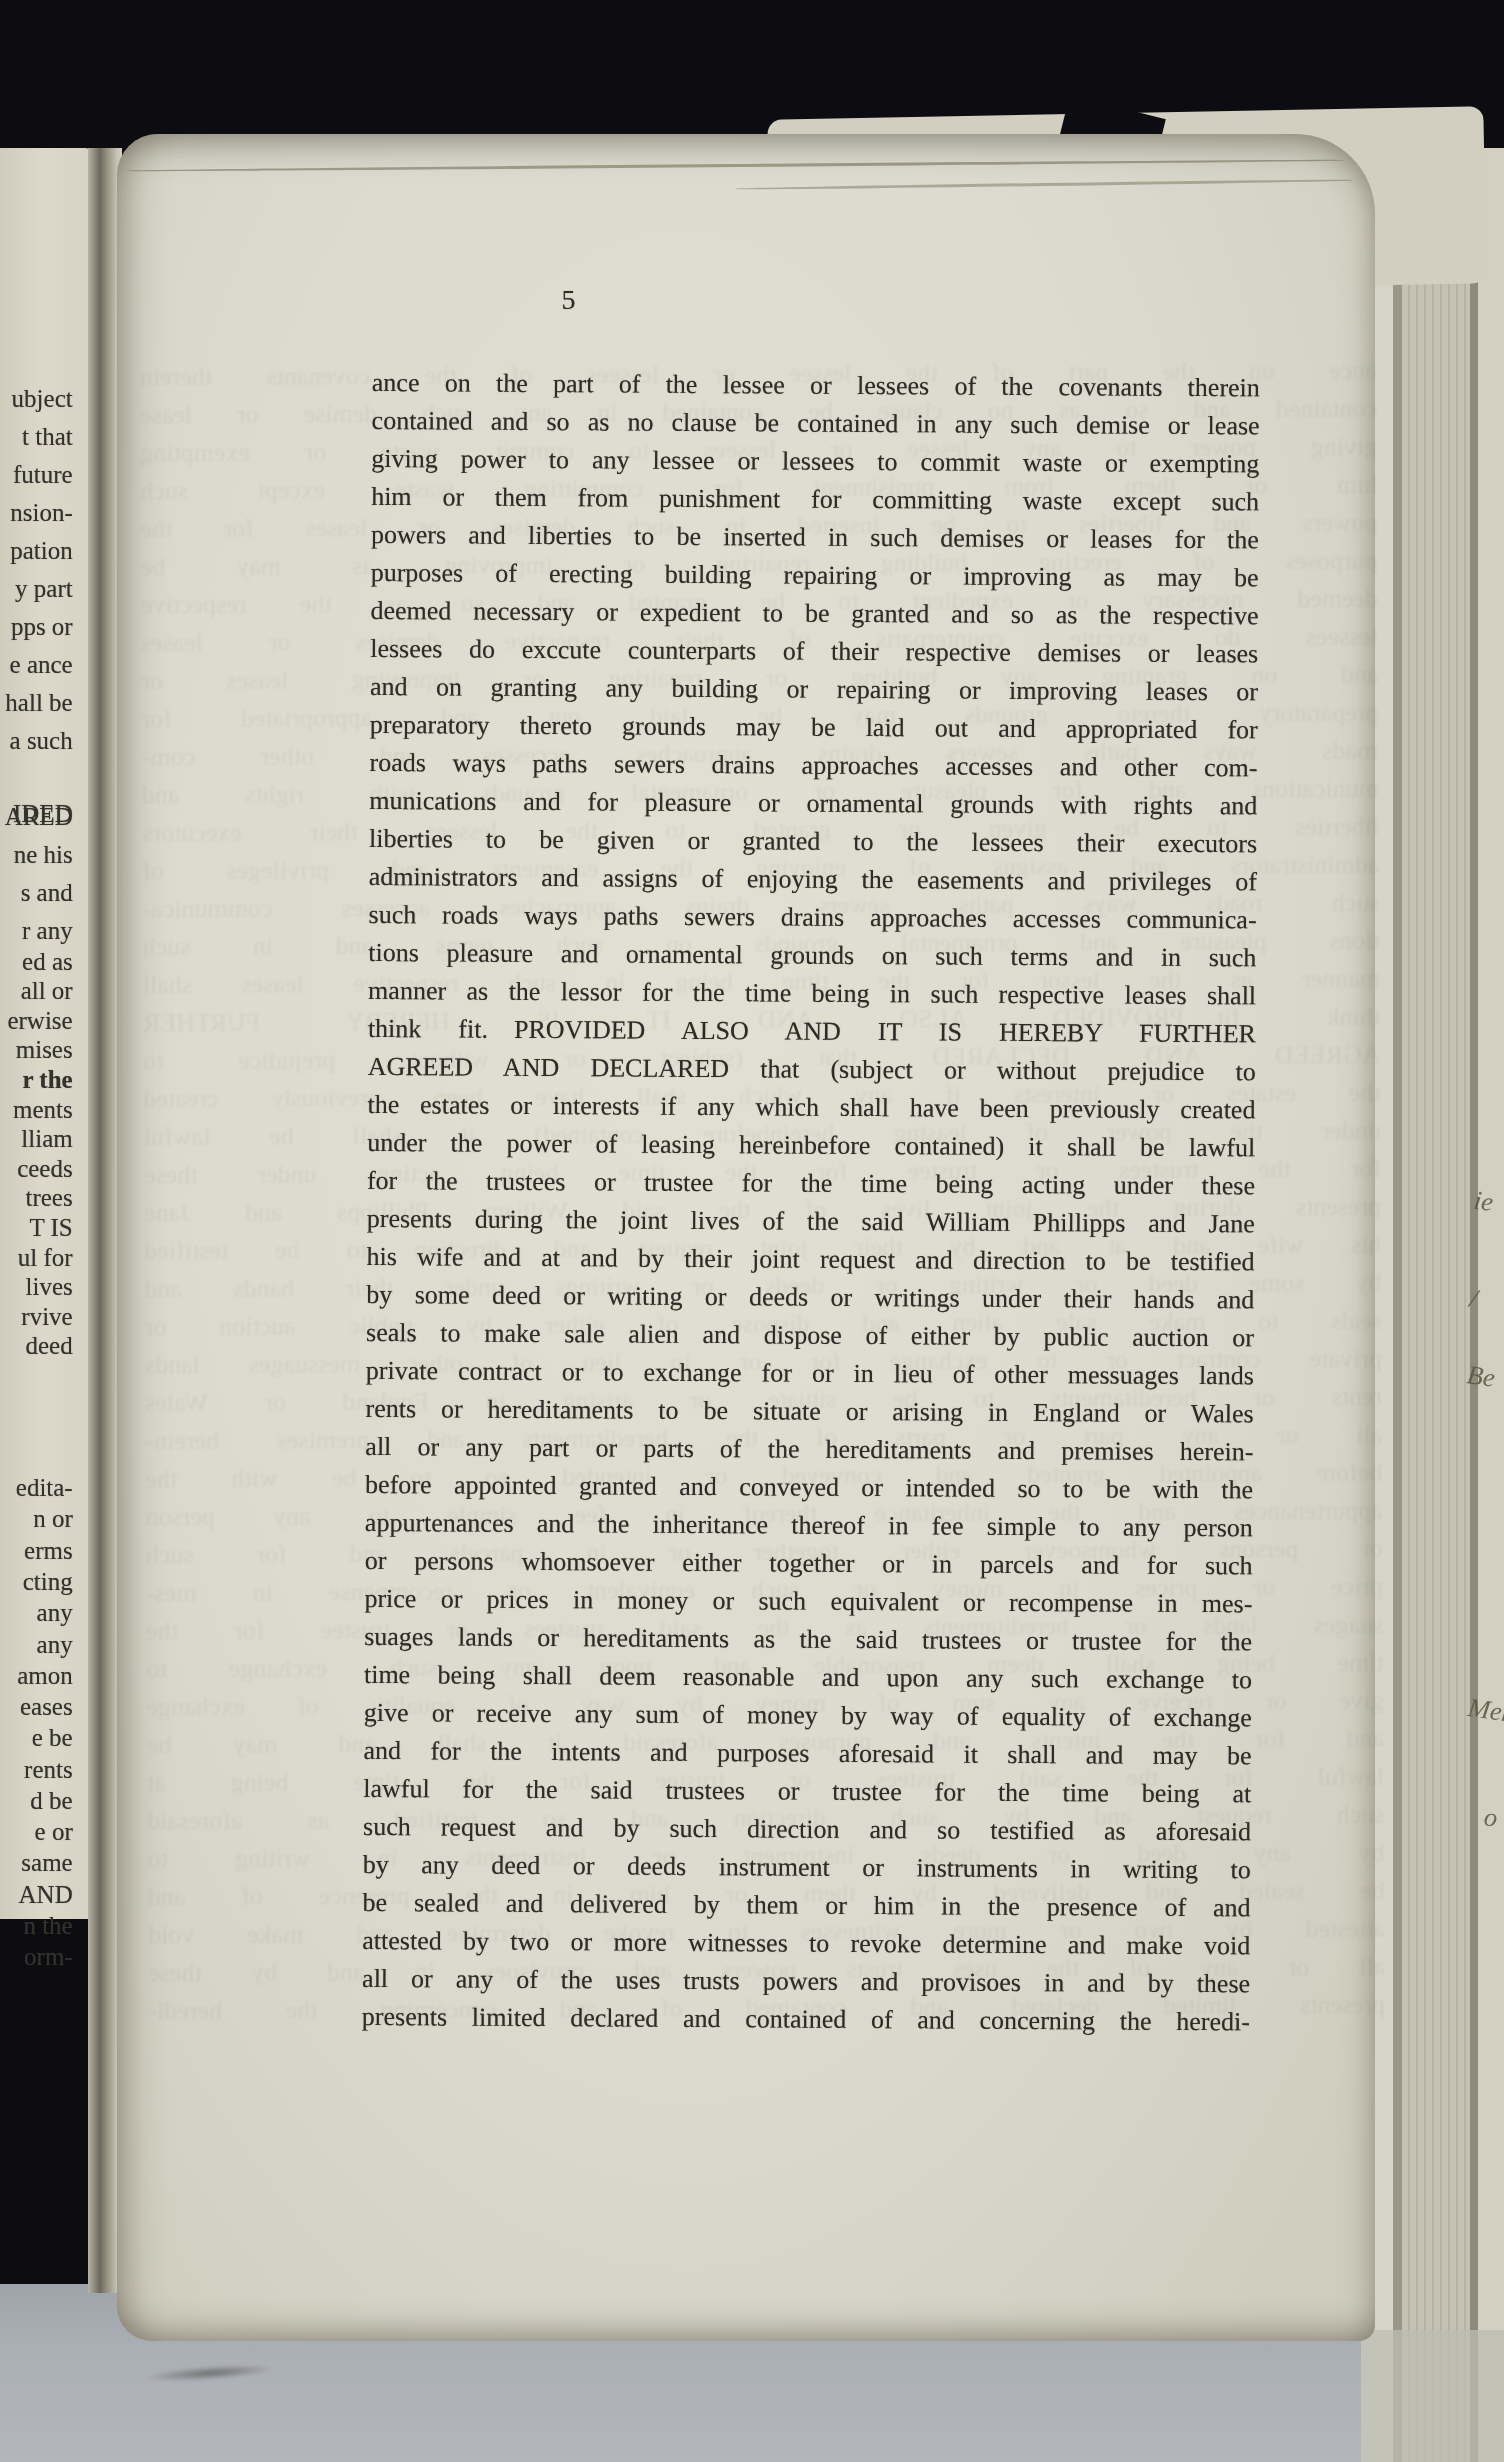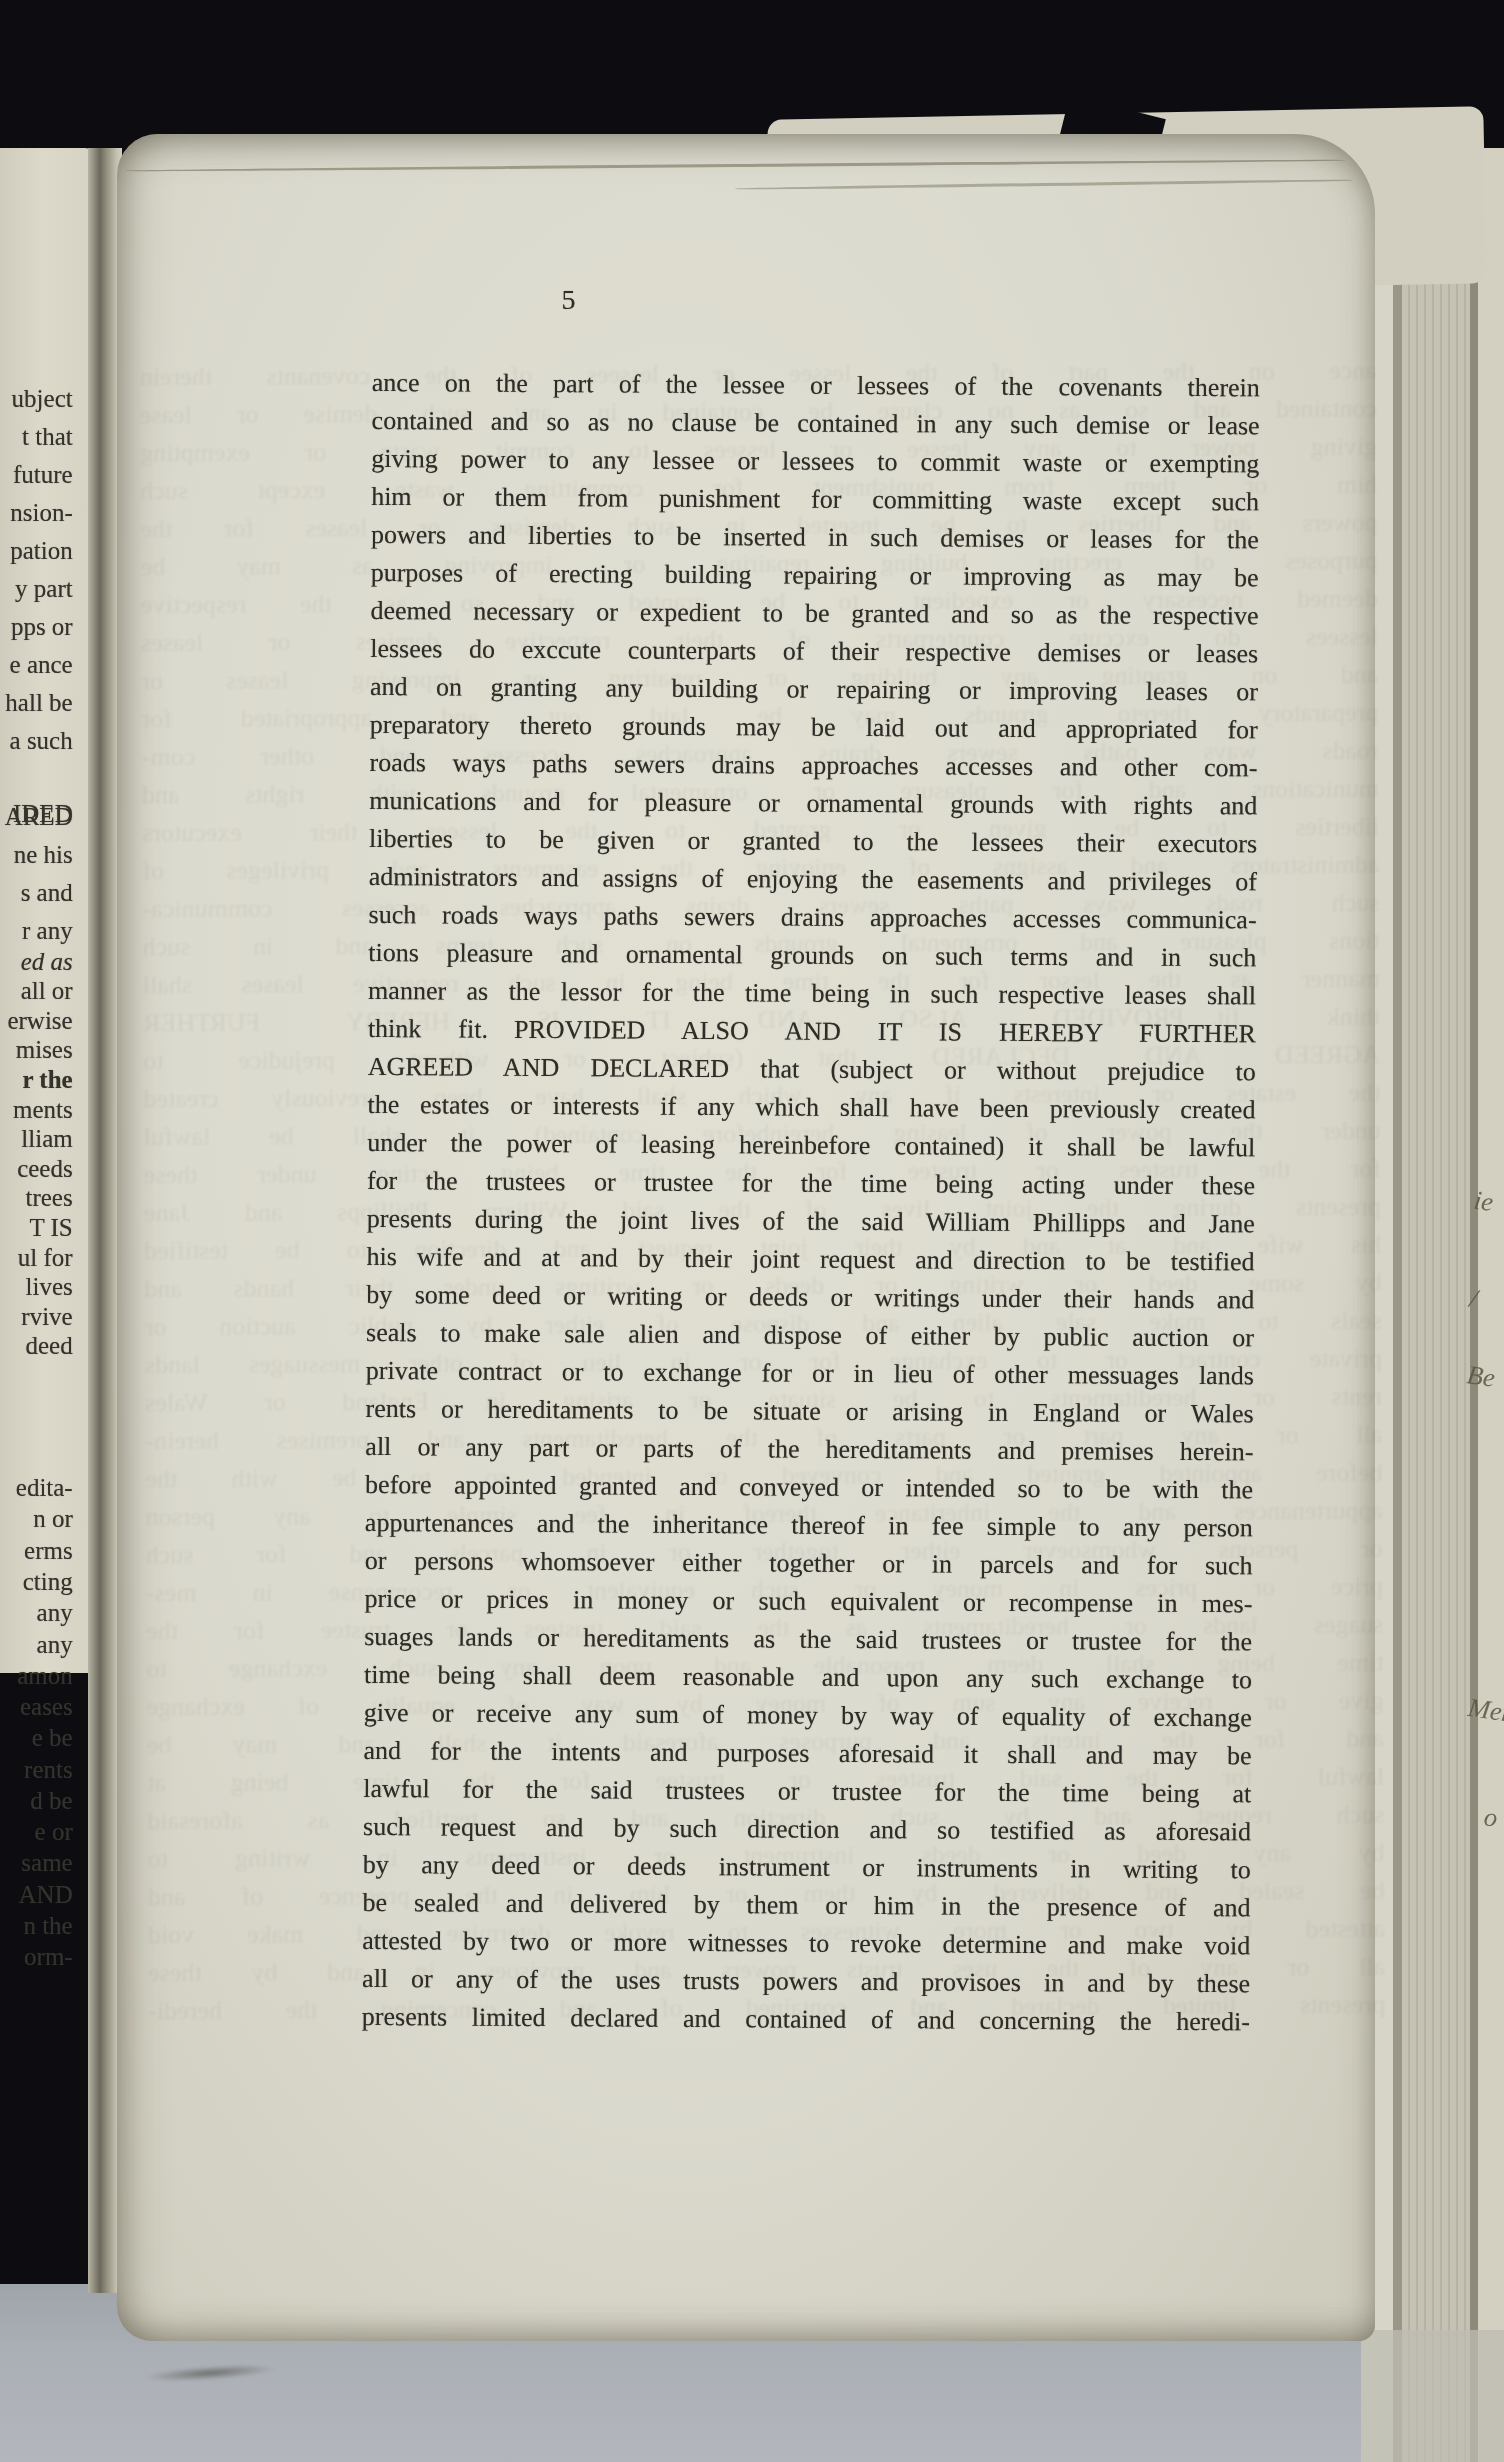--- a/index.html
+++ b/index.html
@@ -21,21 +21,21 @@
   .re-bottom{position:absolute;left:0;top:2182px;width:100%;height:132px;
              background:#bdbcb2;opacity:.75;}
 
   
   .back-page{position:absolute;left:769px;top:113px;width:716px;height:177px;
              background:#d2cfc0;border-radius:14px;transform:rotate(-1.1deg);}
   .top-wedge{position:absolute;left:1058px;top:106px;width:99px;height:85px;
              background:#0d0d11;transform:rotate(14deg);}
 
   
-  .left-page{position:absolute;left:0;top:148px;width:97px;height:1525px;
+  .left-page{position:absolute;left:0;top:148px;width:97px;height:1771px;
              background:linear-gradient(to right,#cfccbd,#dcd9ca 45%,#d5d2c3);
              border-radius:0 12.4px 8.8px 0;}
   .fragments{position:absolute;top:0;left:0;width:78px;height:100%;
              font-size:25px;color:#34322c;}
   .fragment{position:absolute;right:5.3px;white-space:nowrap;
             text-shadow:0 0 0.9px rgba(52,50,44,.55);}
 
   
   .gutter{position:absolute;left:88px;top:148px;width:34px;height:2145px;
           background:linear-gradient(to right,#b7b4a5,#6b695c 35%,#948f7e 55%,#c6c3b4 85%,#d3d0c1);}
@@ -106,21 +106,21 @@
         <div class="fragment" style="top: 427px;">y part</div>
         <div class="fragment" style="top: 465px;">pps or</div>
         <div class="fragment" style="top: 503px;">e ance</div>
         <div class="fragment" style="top: 541px;">hall be</div>
         <div class="fragment" style="top: 579px;">a such</div>
         <div class="fragment" style="top: 652px;">IDED</div>
         <div class="fragment" style="top: 655px;">ARED</div>
         <div class="fragment" style="top: 693px;">ne his</div>
         <div class="fragment" style="top: 731px;">s and</div>
         <div class="fragment" style="top: 769px;">r any</div>
-        <div class="fragment" style="top: 800px; font-style: italic;">ed as</div>
+        <div class="fragment" style="top: 800px;">ed as</div>
         <div class="fragment" style="top: 829px;">all or</div>
         <div class="fragment" style="top: 859px;">erwise</div>
         <div class="fragment" style="top: 888px;">mises</div>
         <div class="fragment" style="top: 918px; font-weight: bold;">r the</div>
         <div class="fragment" style="top: 948px;">ments</div>
         <div class="fragment" style="top: 977px;">lliam</div>
         <div class="fragment" style="top: 1007px;">ceeds</div>
         <div class="fragment" style="top: 1036px;">trees</div>
         <div class="fragment" style="top: 1066px;">T IS</div>
         <div class="fragment" style="top: 1096px;">ul for</div>

